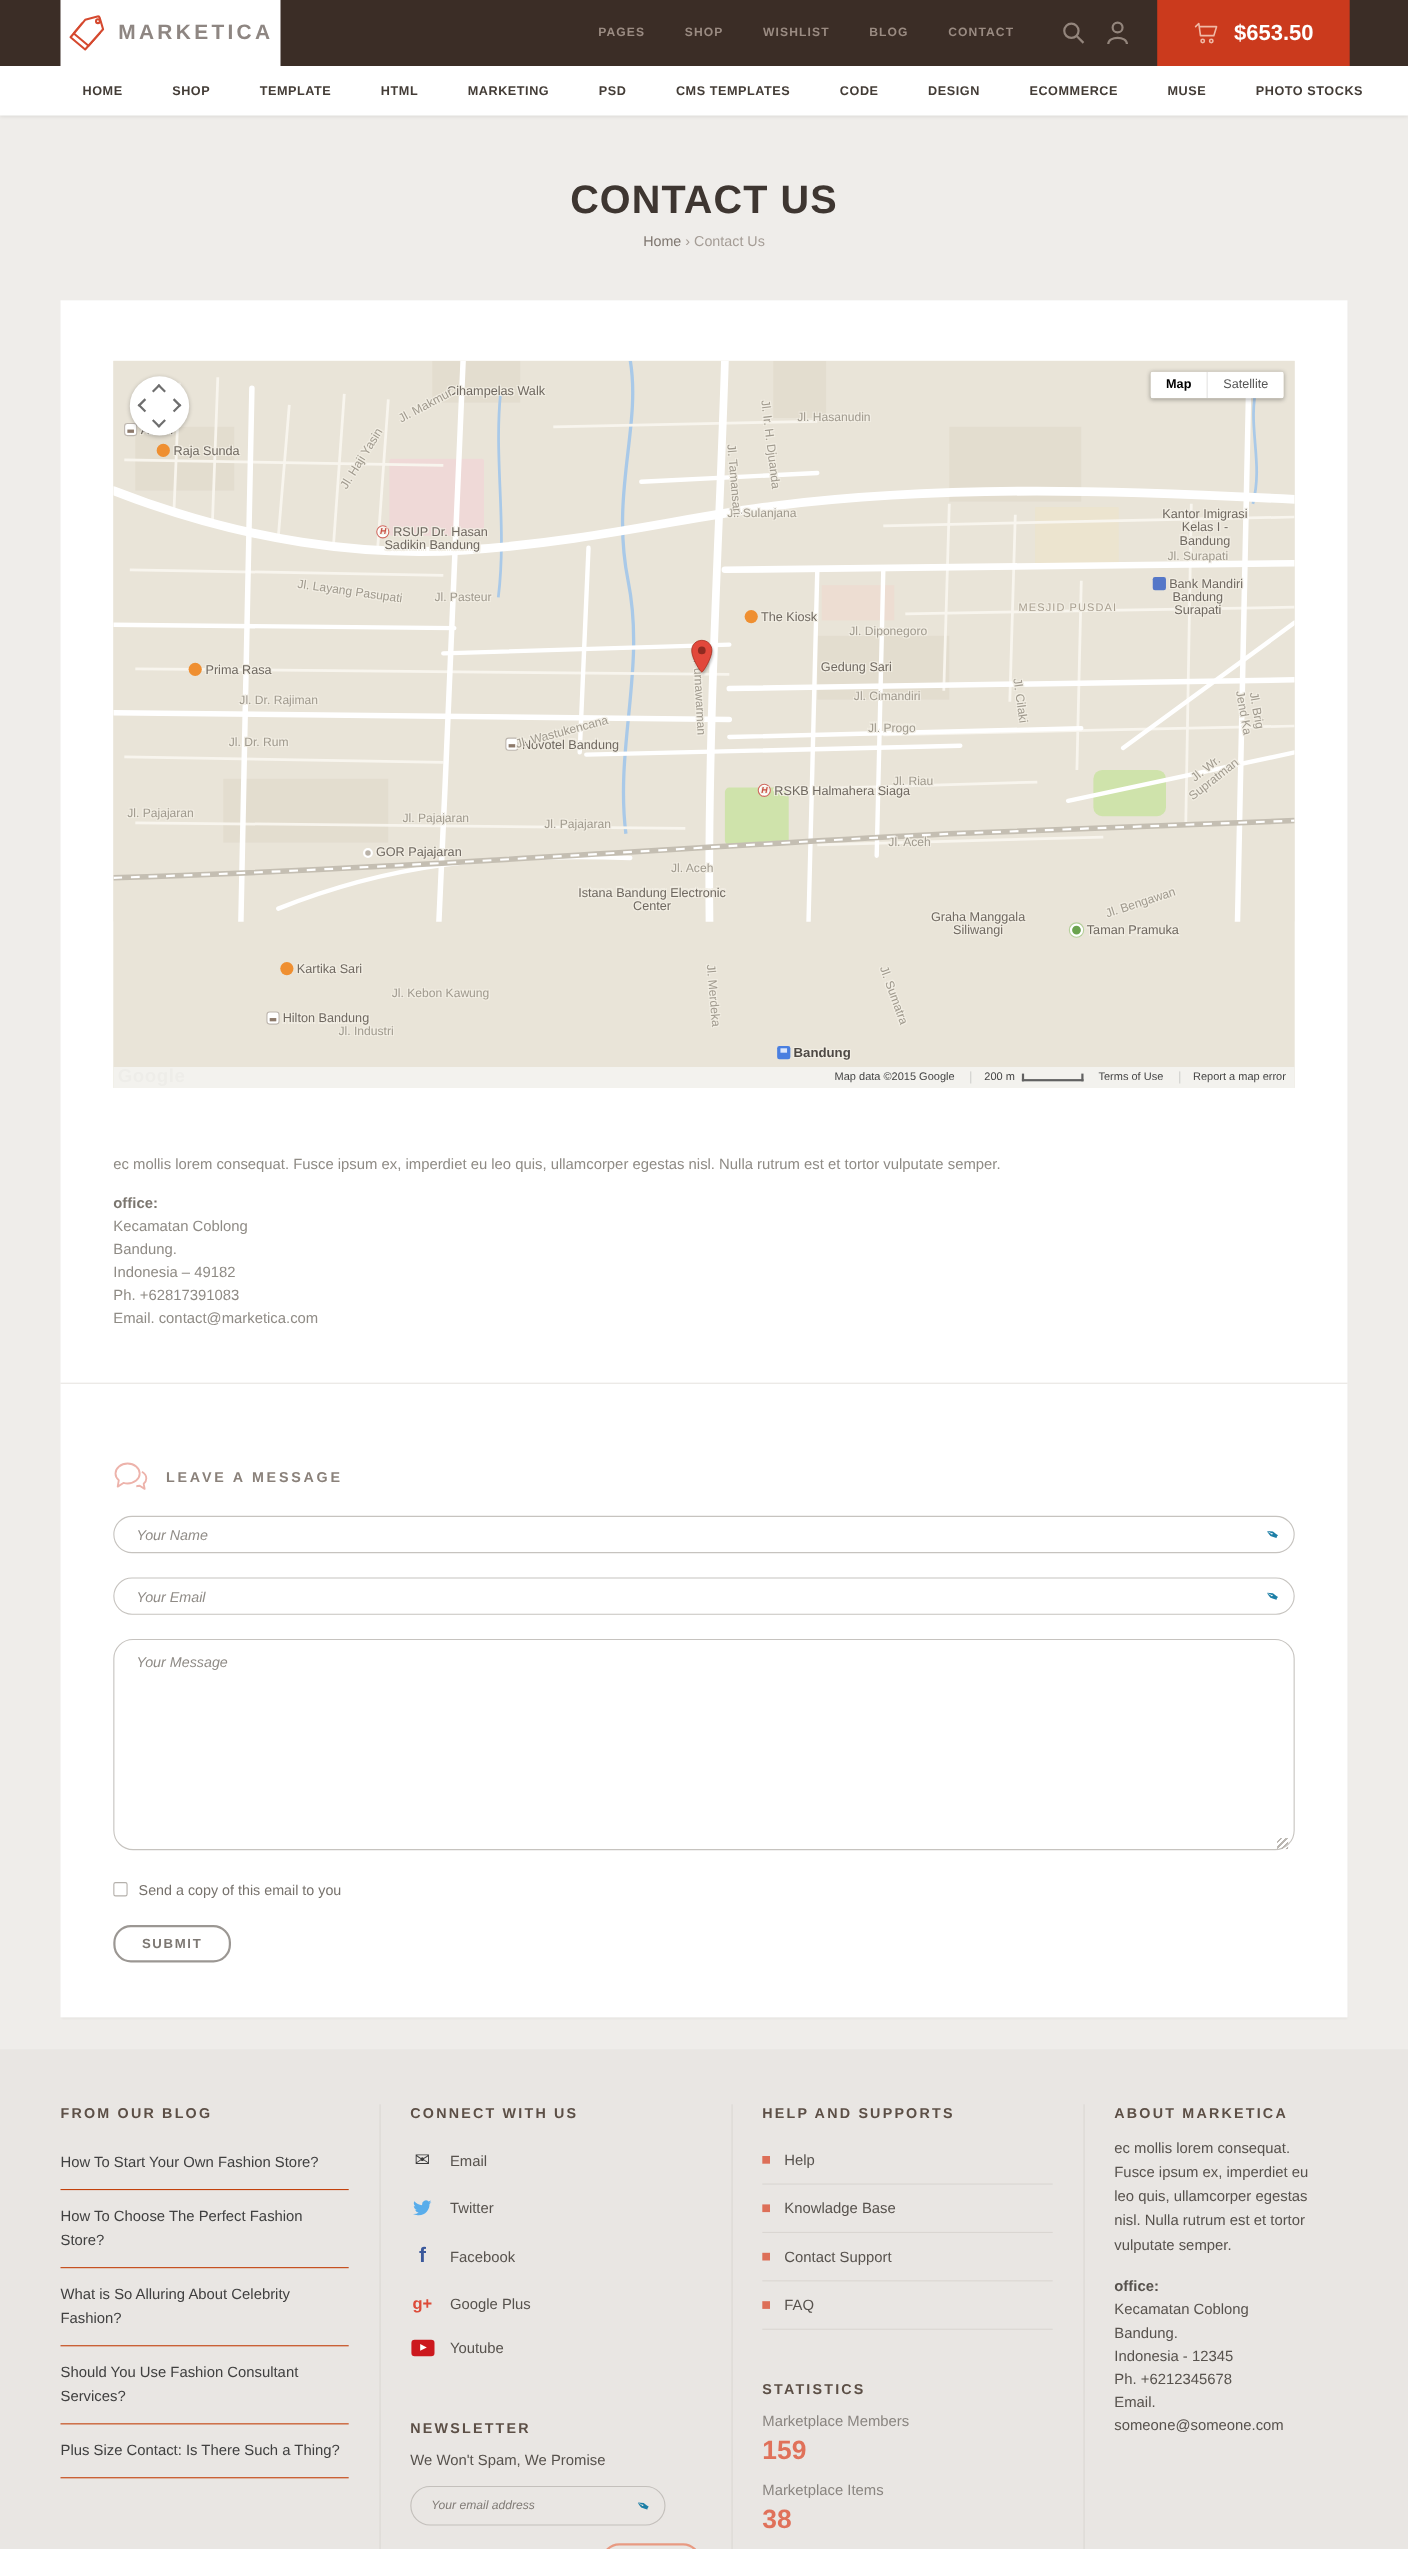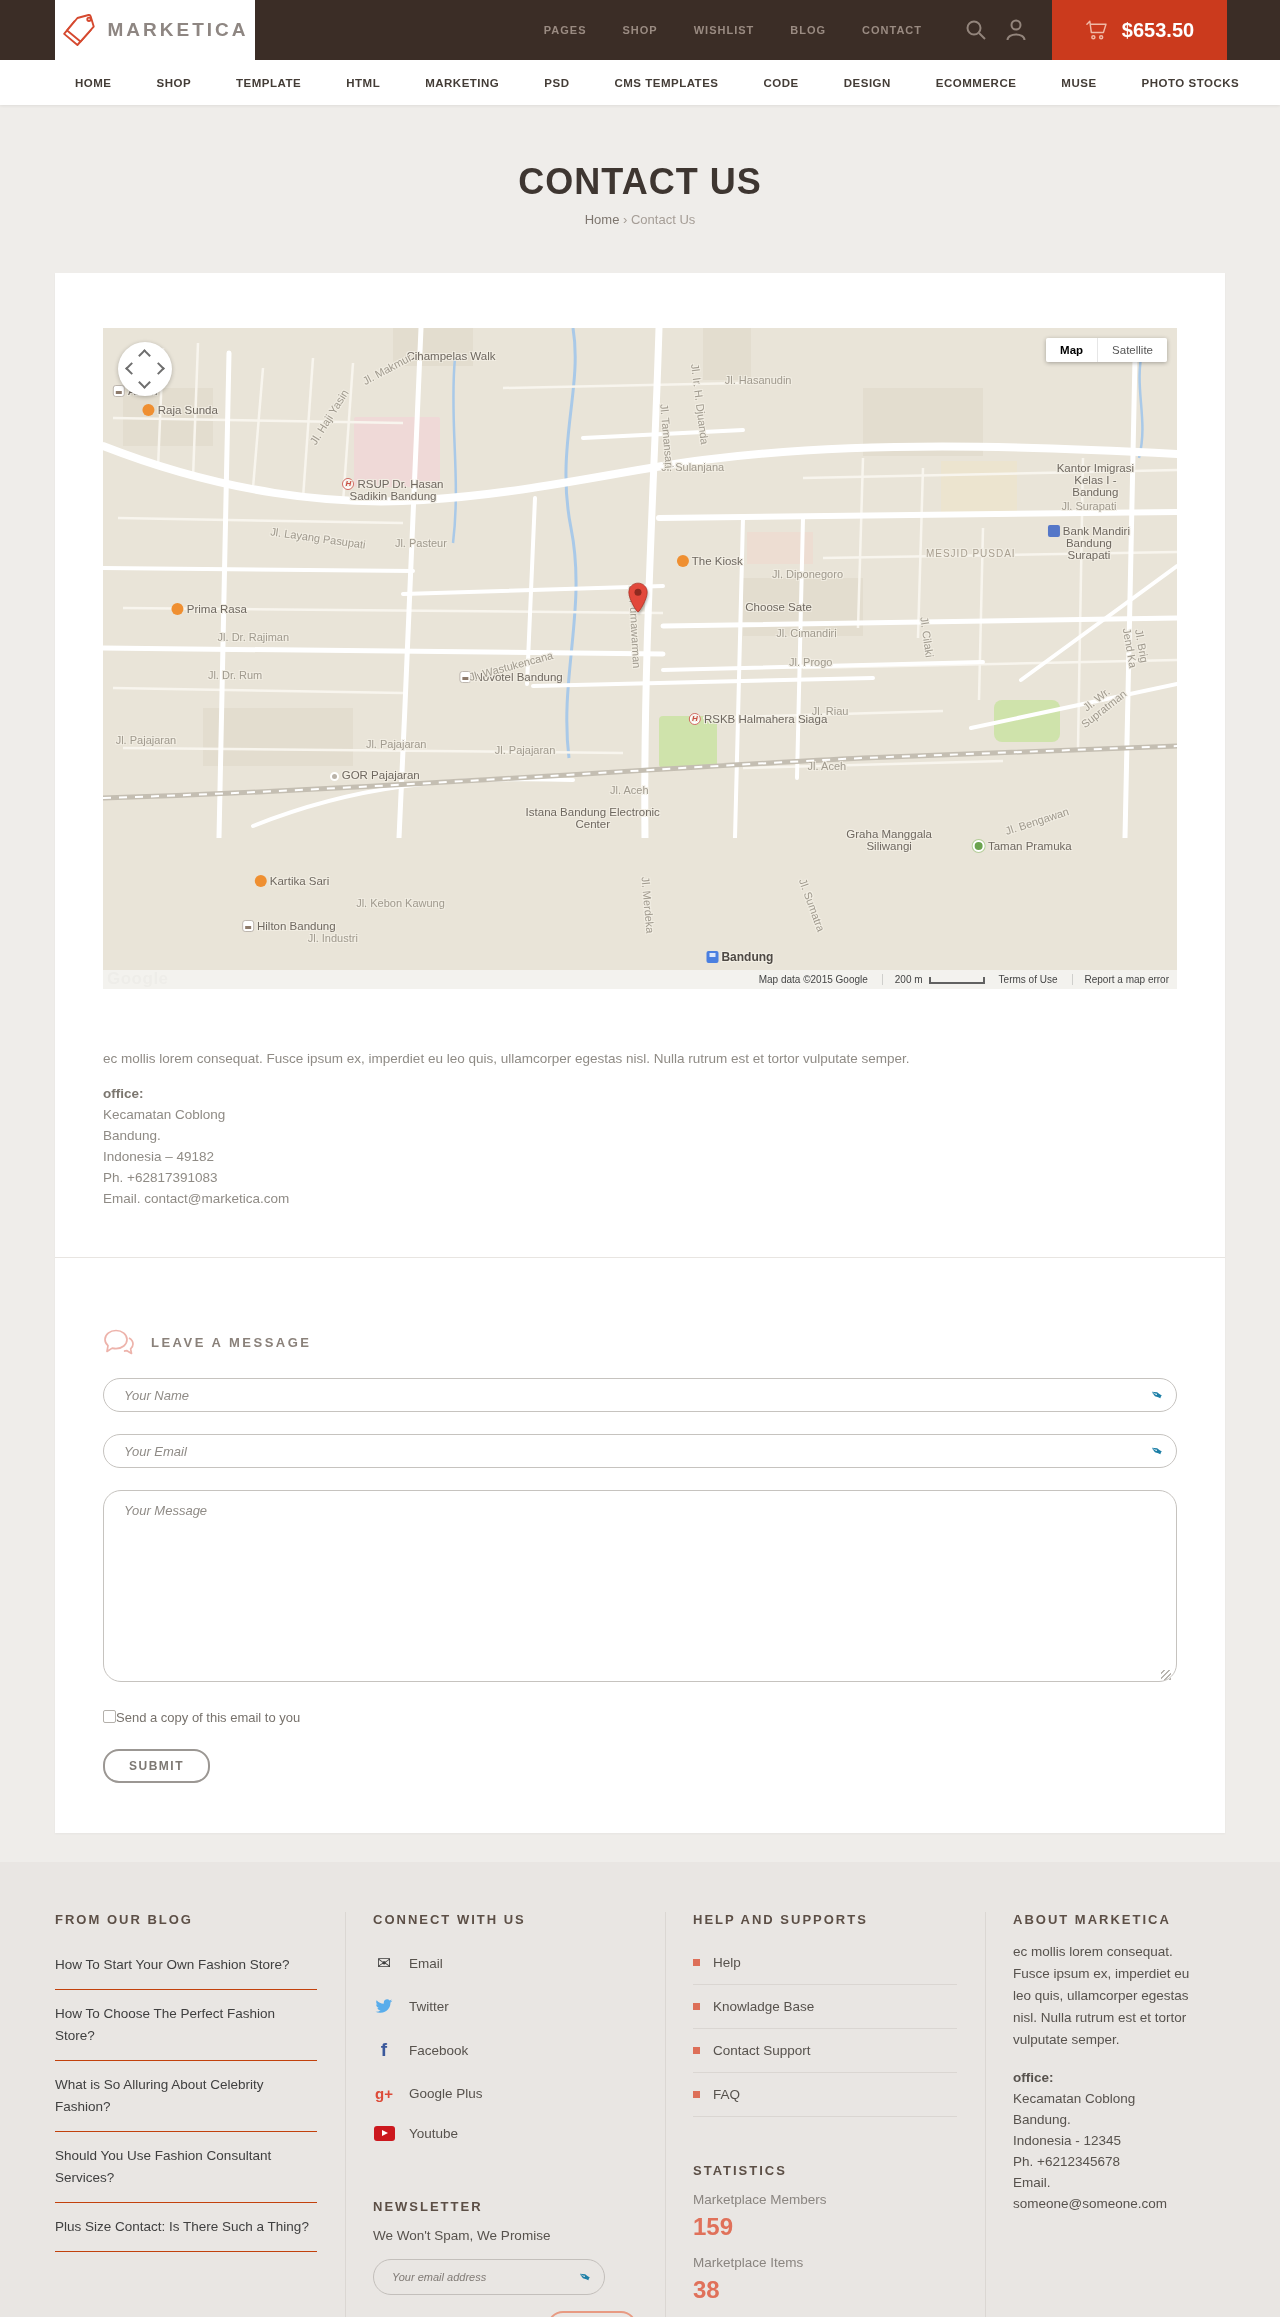--- a/index.html
+++ b/index.html
@@ -99,21 +99,21 @@
     width: 100%; border: 1px solid #c6c3bf; border-radius: 17px; height: 34px;
     padding: 0 40px 0 20px; font-size: 13px; color: #55504b; background: #fff; outline: none;
     font-family: "Liberation Sans", sans-serif;
   }
   .field textarea { height: 192px; border-radius: 18px; padding: 12px 20px; resize: none; }
   .field input::placeholder, .field textarea::placeholder { color: #8f8b86; font-style: italic; }
   .field:first-of-type { margin-top: 34px; }
   .pen { position: absolute; right: 14px; top: 50%; transform: translateY(-50%) scaleX(-1) rotate(-28deg); color: #1d7fa7; font-size: 15px; font-family: "DejaVu Sans", sans-serif; }
   .grip { position: absolute; right: 6px; bottom: 6px; width: 10px; height: 10px;
     background: repeating-linear-gradient(135deg, transparent 0 2px, #b9b5b0 2px 3.5px); }
-  .check-row { margin-top: 24px; display: flex; gap: 0; font-size: 13px; color: #77726c; }
+  .check-row { margin-top: 24px; display: flex; gap: 10px; font-size: 13px; color: #77726c; }
   .check-row input { appearance: none; width: 13px; height: 13px; border: 1px solid #b4b0ab; border-radius: 2px; background: #fff; cursor: pointer; }
   .submit-btn { margin-top: 24px; display: inline-block; background: #fff; border: 2px solid #9b9793;
     border-radius: 16px; padding: 8px 24px; font-size: 12px; font-weight: 700; letter-spacing: 1.5px; color: #7d7873; cursor: pointer;
     font-family: "Liberation Sans", sans-serif; }
 
   
   .footer { margin-top: 29px; background: #e9e6e3; }
   .foot-grid { width: 1170px; margin: 0 auto; display: grid; grid-template-columns: 290px 320px 320px 1fr; padding-top: 50px; }
   .fcol { padding-right: 28px; }
   .fcol + .fcol { border-left: 1px solid #dbd7d3; padding-left: 27px; }
@@ -340,21 +340,21 @@
       <span class="map-label road" style="left:14%;top:46.8%;max-width:200px;transform:translate(-50%,-50%) rotate(0deg)">Jl. Dr. Rajiman</span>
 
       <span class="map-label road" style="left:12.3%;top:52.5%;max-width:200px;transform:translate(-50%,-50%) rotate(0deg)">Jl. Dr. Rum</span>
 
       <span class="map-label poi" style="left:38%;top:52.8%;max-width:200px;transform:translate(-50%,-50%) rotate(0deg)"><i class="mi hotel"></i>Novotel Bandung</span>
 
       <span class="map-label poi" style="left:56.5%;top:35.2%;max-width:200px;transform:translate(-50%,-50%) rotate(0deg)"><i class="mi food"></i>The Kiosk</span>
 
       <span class="map-label road" style="left:65.6%;top:37.2%;max-width:200px;transform:translate(-50%,-50%) rotate(0deg)">Jl. Diponegoro</span>
 
-      <span class="map-label poi" style="left:62.9%;top:42.2%;max-width:200px;transform:translate(-50%,-50%) rotate(0deg)">Choose Sate</span>
+      <span class="map-label poi" style="left:62.9%;top:42.2%;max-width:200px;transform:translate(-50%,-50%) rotate(0deg)">Gedung Sari</span>
 
       <span class="map-label area" style="left:80.8%;top:34%;max-width:200px;transform:translate(-50%,-50%) rotate(0deg)">MESJID PUSDAI</span>
 
       <span class="map-label road" style="left:91.8%;top:27%;max-width:200px;transform:translate(-50%,-50%) rotate(0deg)">Jl. Surapati</span>
 
       <span class="map-label poi" style="left:91.8%;top:32.5%;max-width:105px;transform:translate(-50%,-50%) rotate(0deg)"><i class="mi bank"></i>Bank Mandiri Bandung Surapati</span>
 
       <span class="map-label road" style="left:65.5%;top:46.2%;max-width:200px;transform:translate(-50%,-50%) rotate(0deg)">Jl. Cimandiri</span>
 
       <span class="map-label road" style="left:65.9%;top:50.5%;max-width:200px;transform:translate(-50%,-50%) rotate(0deg)">Jl. Progo</span>

